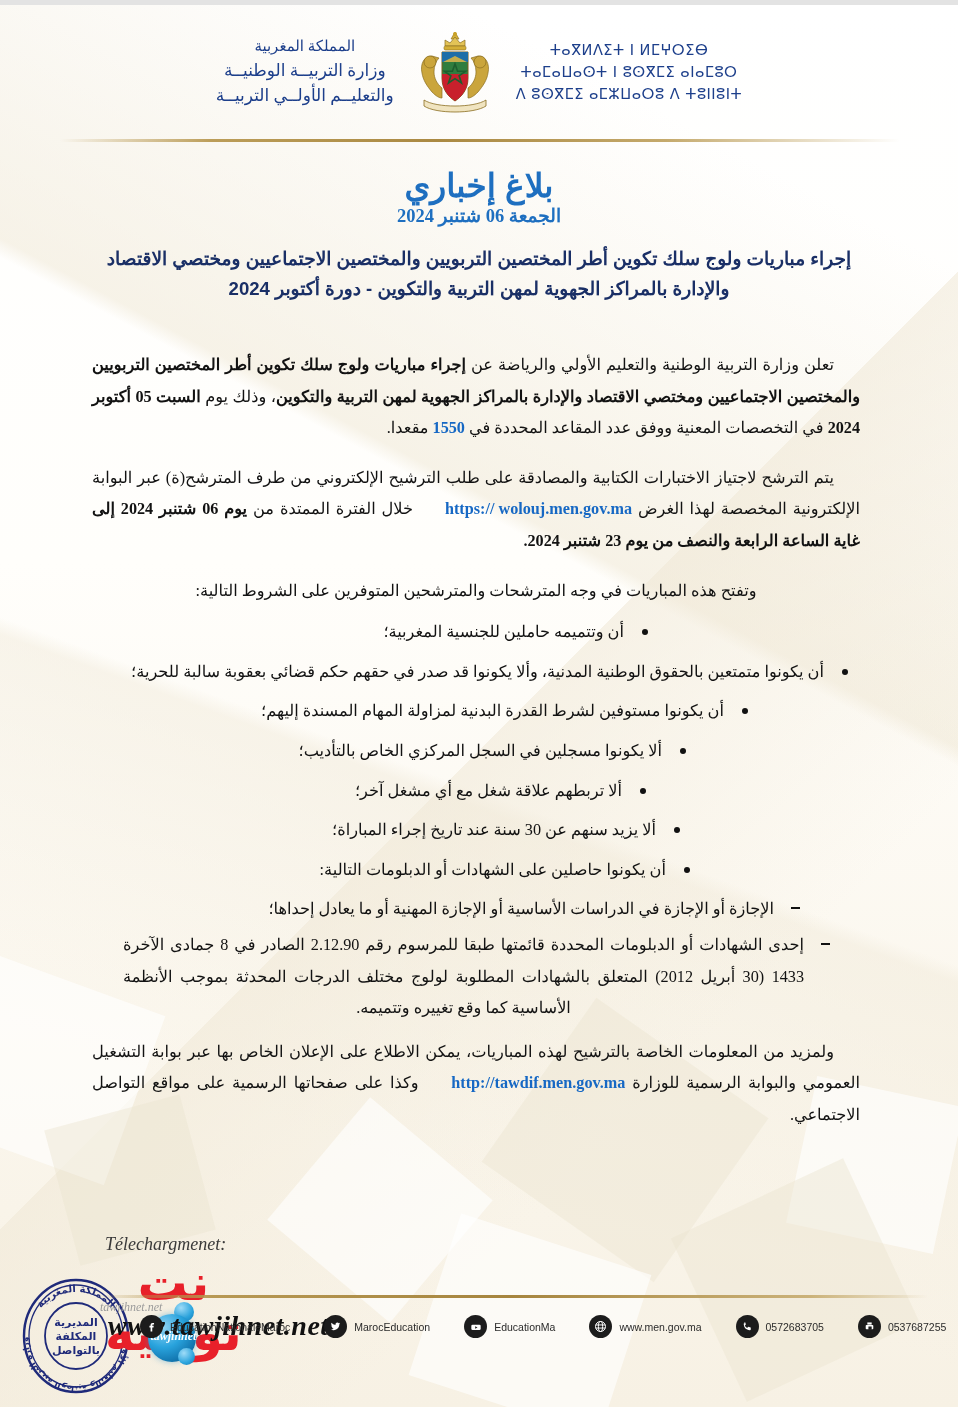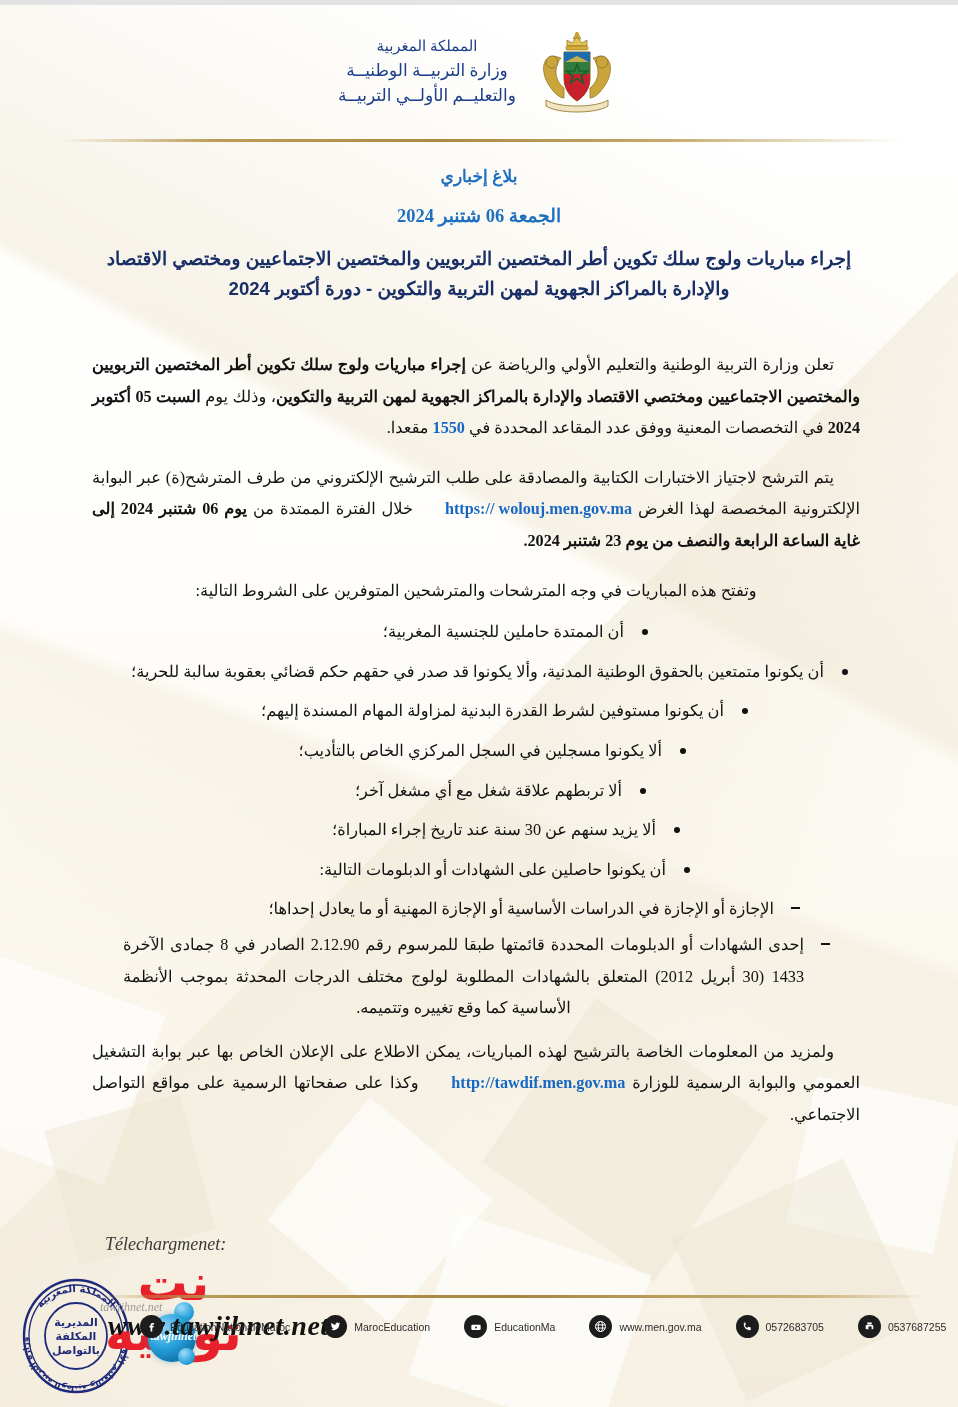--- a/index.html
+++ b/index.html
@@ -91,21 +91,21 @@
     border-radius: 2px;
   }
 
   
   .doc-title {
     position: absolute;
     top: 166px; left: 0; right: 0;
     text-align: center;
     font-family: "Liberation Sans", sans-serif;
     font-weight: bold;
-    font-size: 17px;
+    font-size: 33px;
     color: #1e6fc0;
   }
   .doc-date {
     position: absolute;
     top: 205px; left: 0; right: 0;
     text-align: center;
     font-family: Liberation Serif, serif;
     font-weight: bold;
     font-size: 18.5px;
     color: #1e6fc0;
@@ -354,20 +354,25 @@
   <div class="tex" style="left:-40px;  top:980px;  width:180px; height:180px; transform:rotate(20deg);"></div>
   <div class="texd" style="left:520px;  top:1040px; width:210px; height:200px; transform:rotate(35deg);"></div>
   <div class="tex" style="left:800px;  top:1090px; width:150px; height:150px; transform:rotate(12deg);"></div>
   <div class="texd" style="left:700px;  top:1190px; width:190px; height:180px; transform:rotate(-25deg);"></div>
   <div class="tex" style="left:300px;  top:1130px; width:160px; height:160px; transform:rotate(40deg);"></div>
   <div class="texd" style="left:60px;   top:1110px; width:140px; height:140px; transform:rotate(-15deg);"></div>
   <div class="tex" style="left:430px;  top:1240px; width:200px; height:170px; transform:rotate(18deg);"></div>
 
   <div class="header">
     <div class="hdr-inner">
+      <div class="amazigh">
+        <div>ⵜⴰⴳⵍⴷⵉⵜ ⵏ ⵍⵎⵖⵔⵉⴱ</div>
+        <div>ⵜⴰⵎⴰⵡⴰⵙⵜ ⵏ ⵓⵙⴳⵎⵉ ⴰⵏⴰⵎⵓⵔ</div>
+        <div>ⴷ ⵓⵙⴳⵎⵉ ⴰⵎⵣⵡⴰⵔⵓ ⴷ ⵜⵓⵏⵏⵓⵏⵜ</div>
+      </div>
 
       <div class="emblem">
         <svg viewBox="0 0 86 92" width="86" height="92">
 
           <g>
             <path d="M43 6 L39 13 L47 13 Z" fill="#d4af37" stroke="#8a6d1f" stroke-width=".6"></path>
             <path d="M33 20 L33 14 L38 17 L43 11 L48 17 L53 14 L53 20 Z" fill="#e3c356" stroke="#8a6d1f" stroke-width=".7"></path>
             <rect x="32" y="20" width="22" height="4" rx="1.5" fill="#d4af37" stroke="#8a6d1f" stroke-width=".6"></rect>
             <circle cx="43" cy="8" r="2" fill="#c9a227"></circle>
           </g>
@@ -412,21 +417,21 @@
 
     <p class="para lead"><span>تعلن وزارة التربية الوطنية والتعليم الأولي والرياضة عن </span><span class="b">إجراء مباريات ولوج سلك تكوين أطر المختصين التربويين والمختصين الاجتماعيين ومختصي الاقتصاد والإدارة بالمراكز الجهوية لمهن التربية والتكوين</span><span>، وذلك يوم </span><span class="b">السبت 05 أكتوبر 2024</span><span> في التخصصات المعنية ووفق عدد المقاعد المحددة في </span><span class="blue b">1550</span><span> مقعدا.</span></p>
 
     <p class="para lead"><span>يتم الترشح لاجتياز الاختبارات الكتابية والمصادقة على طلب الترشيح الإلكتروني من طرف المترشح(ة) عبر البوابة الإلكترونية المخصصة لهذا الغرض </span><span class="link">https:// wolouj.men.gov.ma</span><span> خلال الفترة الممتدة من </span><span class="b">يوم 06 شتنبر 2024 إلى غاية الساعة الرابعة والنصف من يوم 23 شتنبر 2024.</span></p>
 
     <p class="intro-line">وتفتح هذه المباريات في وجه المترشحات والمترشحين المتوفرين على الشروط التالية:</p>
 
     <ul class="conditions">
       <li style="margin-right:210px;">
         <span class="bullet"></span>
-        <span class="li-inner">أن الممتدة حاملين للجنسية المغربية؛</span>
+        <span class="li-inner">أن وتتميمه حاملين للجنسية المغربية؛</span>
       </li>
       <li style="margin-right:10px;">
         <span class="bullet"></span>
         <span class="li-inner">أن يكونوا متمتعين بالحقوق الوطنية المدنية، وألا يكونوا قد صدر في حقهم حكم قضائي بعقوبة سالبة للحرية؛</span>
       </li>
       <li style="margin-right:110px;">
         <span class="bullet"></span>
         <span class="li-inner">أن يكونوا مستوفين لشرط القدرة البدنية لمزاولة المهام المسندة إليهم؛</span>
       </li>
       <li style="margin-right:172px;">

